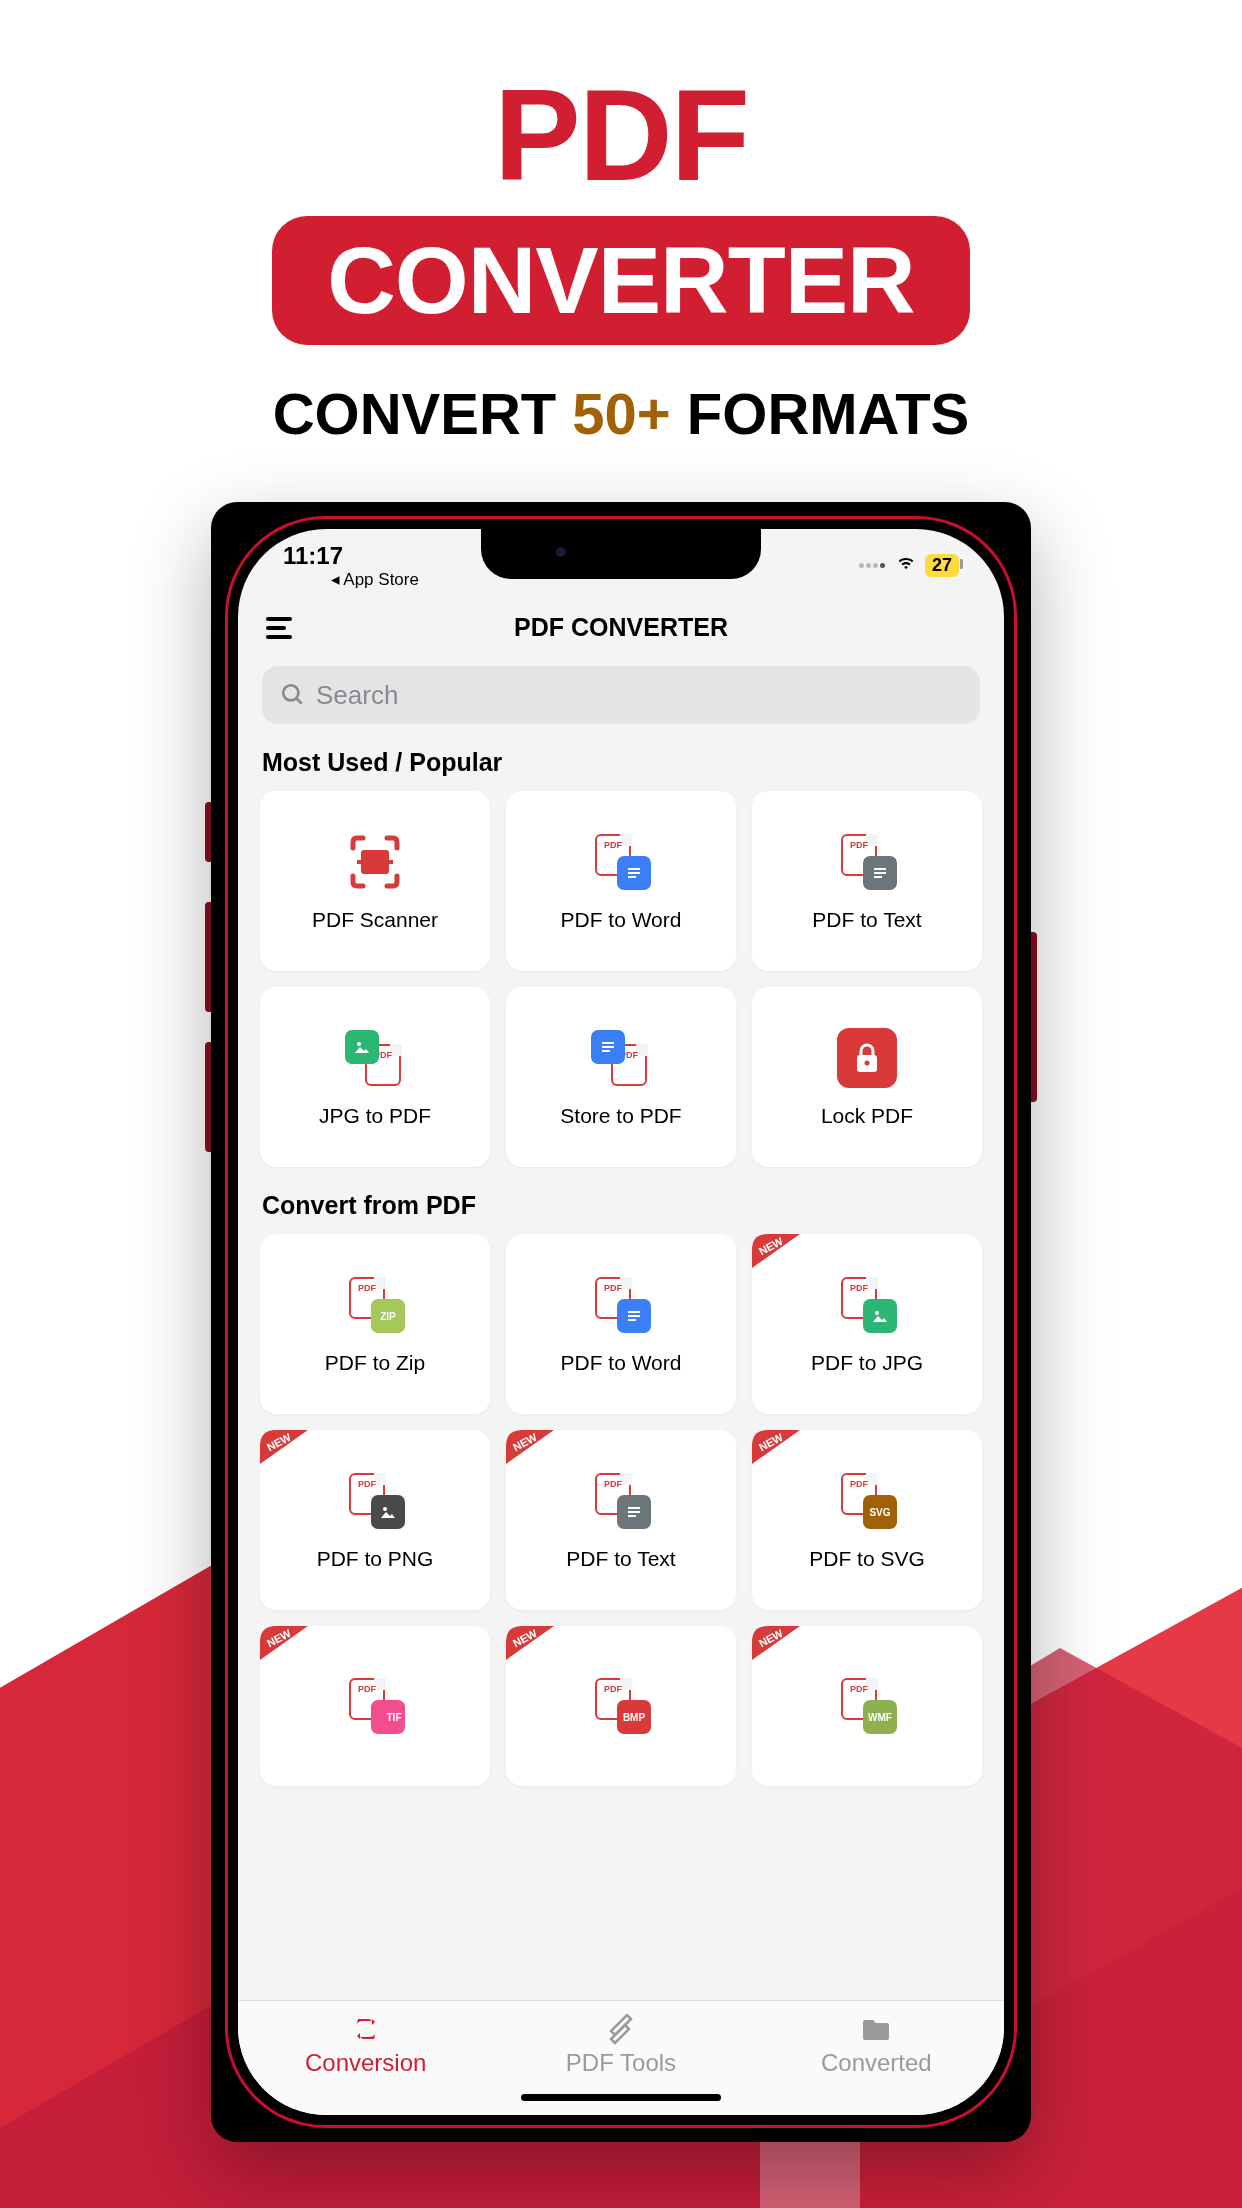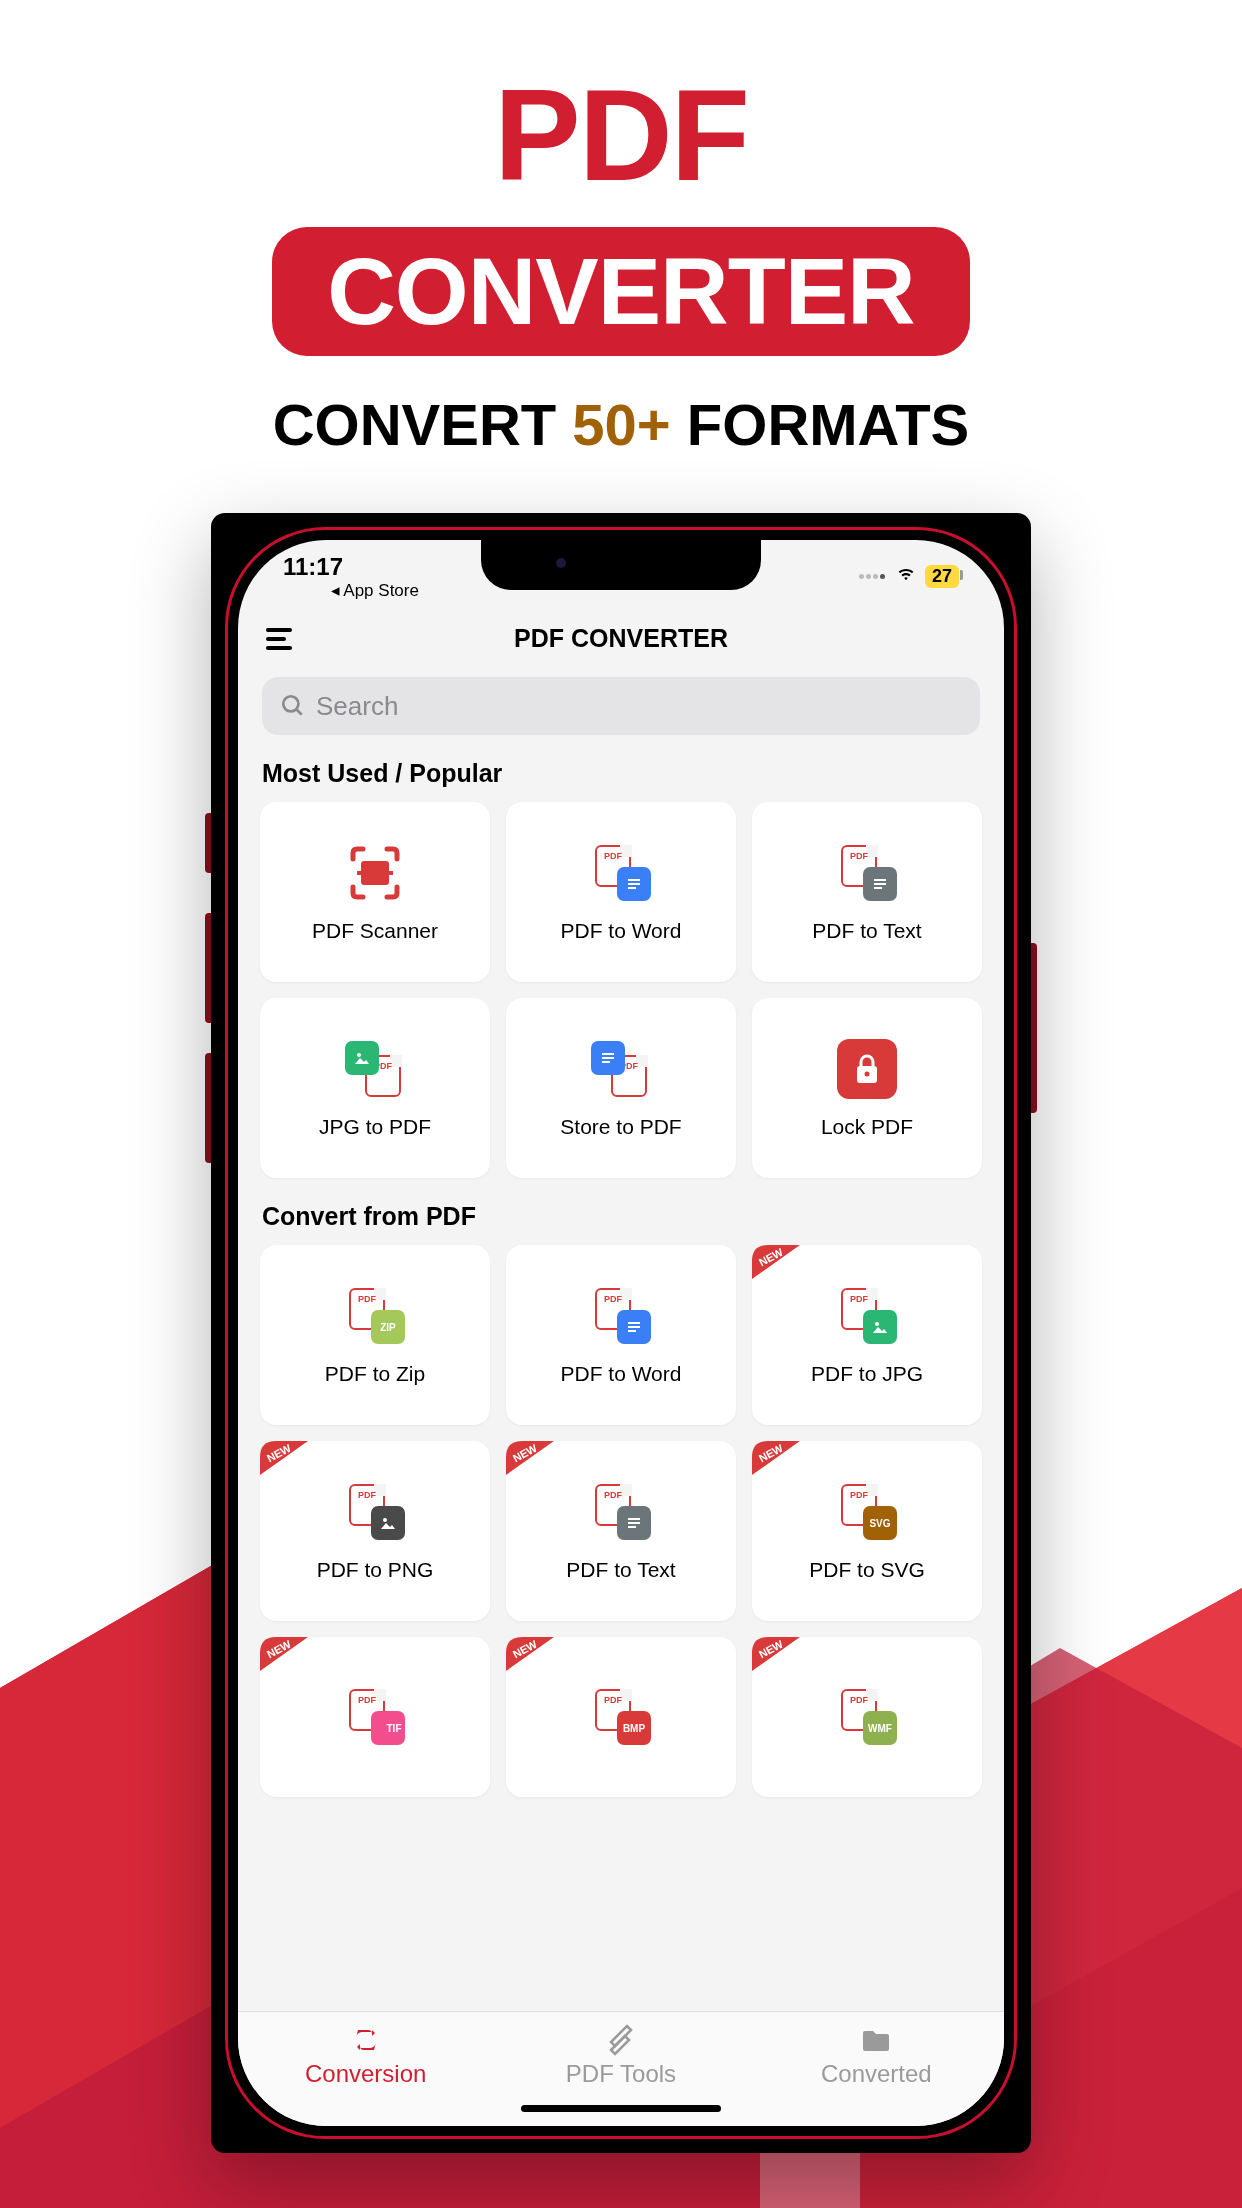--- a/index.html
+++ b/index.html
@@ -5,27 +5,27 @@
 * { margin: 0; padding: 0; box-sizing: border-box; font-family: -apple-system, BlinkMacSystemFont, "Segoe UI", Arial, sans-serif; }
 body { width: 1242px; height: 2208px; background: #ffffff; position: relative; overflow: hidden; }
 
 
 .bg-shapes { position: absolute; bottom: 0; left: 0; right: 0; height: 900px; z-index: 0; }
 .bg-shapes svg { width: 100%; height: 100%; }
 
 
 .hero { text-align: center; padding-top: 60px; position: relative; z-index: 2; }
 .hero-title { font-size: 130px; font-weight: 900; color: #d11e30; letter-spacing: -2px; }
-.hero-pill { display: inline-block; background: #d11e30; color: #fff; font-size: 95px; font-weight: 900; padding: 10px 55px; border-radius: 35px; margin-top: 17px; letter-spacing: -1px; }
+.hero-pill { display: inline-block; background: #d11e30; color: #fff; font-size: 95px; font-weight: 900; padding: 10px 55px; border-radius: 35px; margin-top: 6px; letter-spacing: -1px; }
 .hero-sub { margin-top: 35px; font-size: 58px; font-weight: 800; color: #000; letter-spacing: 0px; }
 .hero-sub .accent { color: #a16207; }
 
 
 .phone-wrap { position: relative; z-index: 2; margin: 55px auto 0; width: 820px; }
-.phone { position: relative; width: 820px; height: 1640px; background: #000; border-radius: 14px; padding: 14px; box-shadow: 0 30px 80px rgba(0,0,0,0.3); }
+.phone { position: relative; width: 820px; height: 1640px; background: #000; border-radius: 26px; padding: 14px; box-shadow: 0 30px 80px rgba(0,0,0,0.3); }
 .phone-red { width:100%; height:100%; background:#c8102e; border-radius:100px; padding:3px;}
 .phone-inner { width:100%; height:100%; background:#000; border-radius:97px; padding:10px;}
 .screen { position: relative; width: 100%; height: 100%; background: #f4f4f4; border-radius: 88px; overflow: hidden; }
 
 
 .side-btn { position:absolute; background:#8a1020; border-radius:4px; z-index:-1;}
 .side-btn.left1 { left:-6px; top:300px; width:10px; height:60px; }
 .side-btn.left2 { left:-6px; top:400px; width:10px; height:110px; }
 .side-btn.left3 { left:-6px; top:540px; width:10px; height:110px; }
 .side-btn.right1 { right:-6px; top:430px; width:10px; height:170px; }

